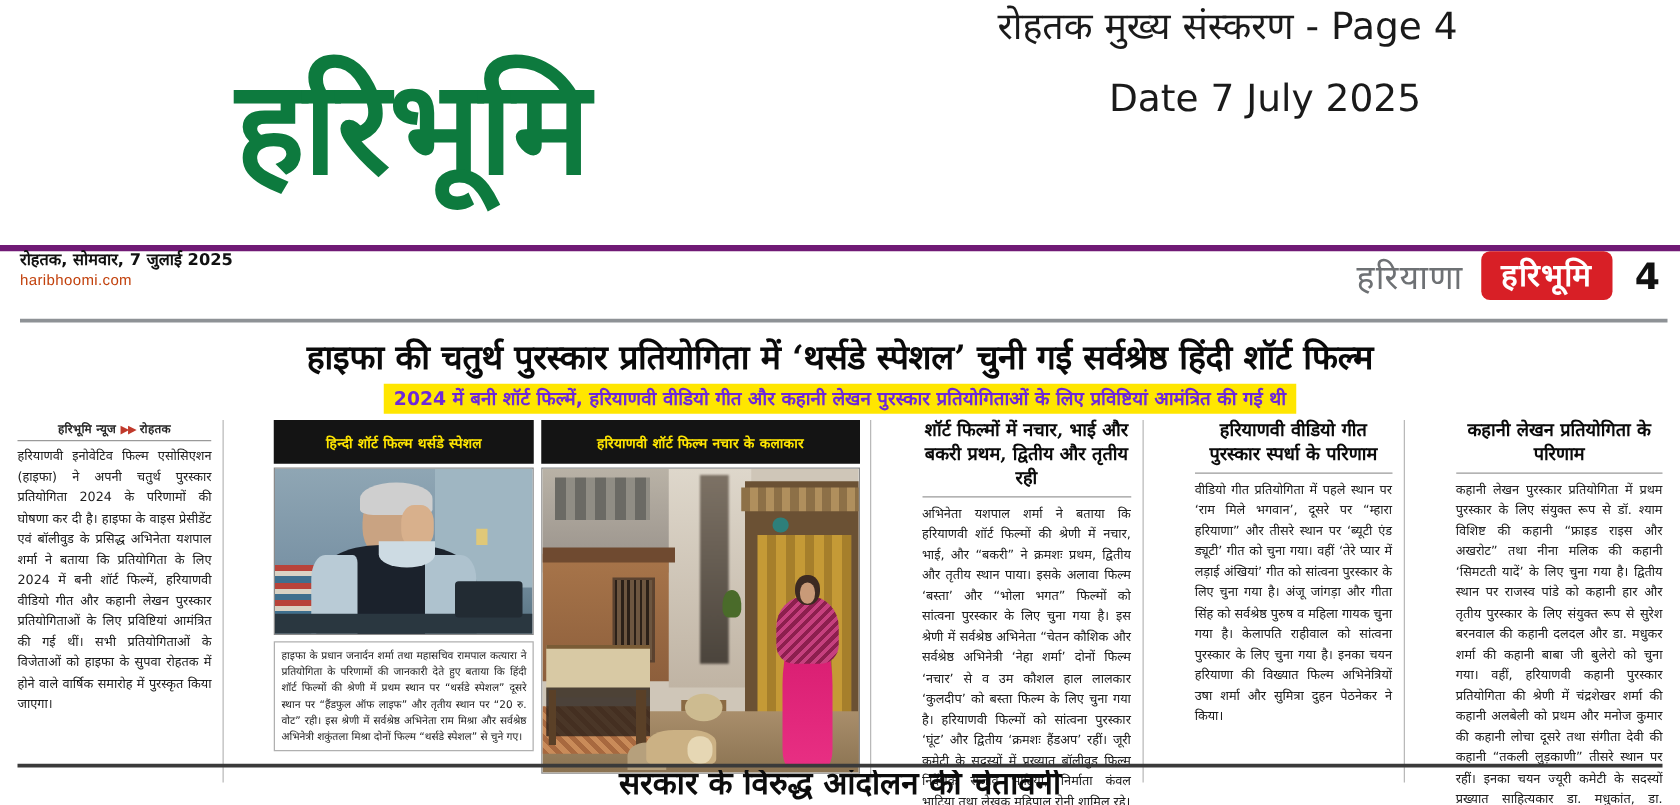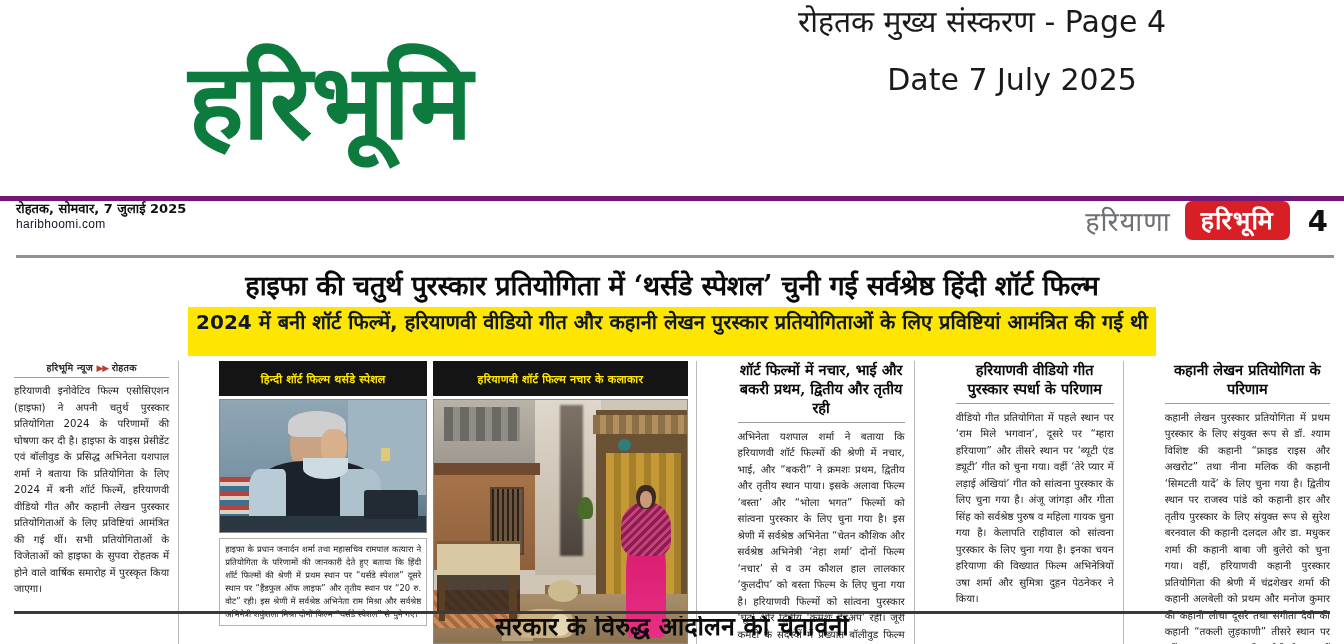--- a/index.html
+++ b/index.html
@@ -76,21 +76,21 @@
     left:16px;right:10px;bottom:0;
     height:3px;background:#8e9296;
   }
   .masthead-left{line-height:1.25;}
   .masthead-place{
     font-family:"DejaVu Sans", sans-serif;
     font-size:13px;font-weight:700;color:#111;
   }
   .masthead-site{
     font-family:"Liberation Sans", sans-serif;
-    font-size:12px;color:#0f172a;letter-spacing:.3px;
+    font-size:12px;color:#c2410c;letter-spacing:.3px;
   }
   .masthead-right{
     display:flex;align-items:center;gap:14px;
   }
   .mh-haryana{
     font-family:"DejaVu Sans", sans-serif;
     font-size:27px;font-weight:400;color:#6e7174;
     letter-spacing:1px;
   }
   .mh-badge{
@@ -119,24 +119,24 @@
     letter-spacing:-.2px;
     white-space:nowrap;
   }
   .subhead-row{
     display:flex;justify-content:center;
     padding:2px 0 5px 0;
   }
   .subhead{
     background:#ffe600;
     font-family:"DejaVu Sans", sans-serif;
-    font-size:20px;
-    font-weight:700;
-    color:#0f172a;
-    padding:1px 8px 21px 8px;
+    font-size:15px;
+    font-weight:700;
+    color:#6d28d9;
+    padding:1px 8px 3px 8px;
     white-space:nowrap;
   }
 
   
   .article{
     display:flex;
     padding:0 14px;
     box-sizing:border-box;
     height:290px;
     gap:32px;

